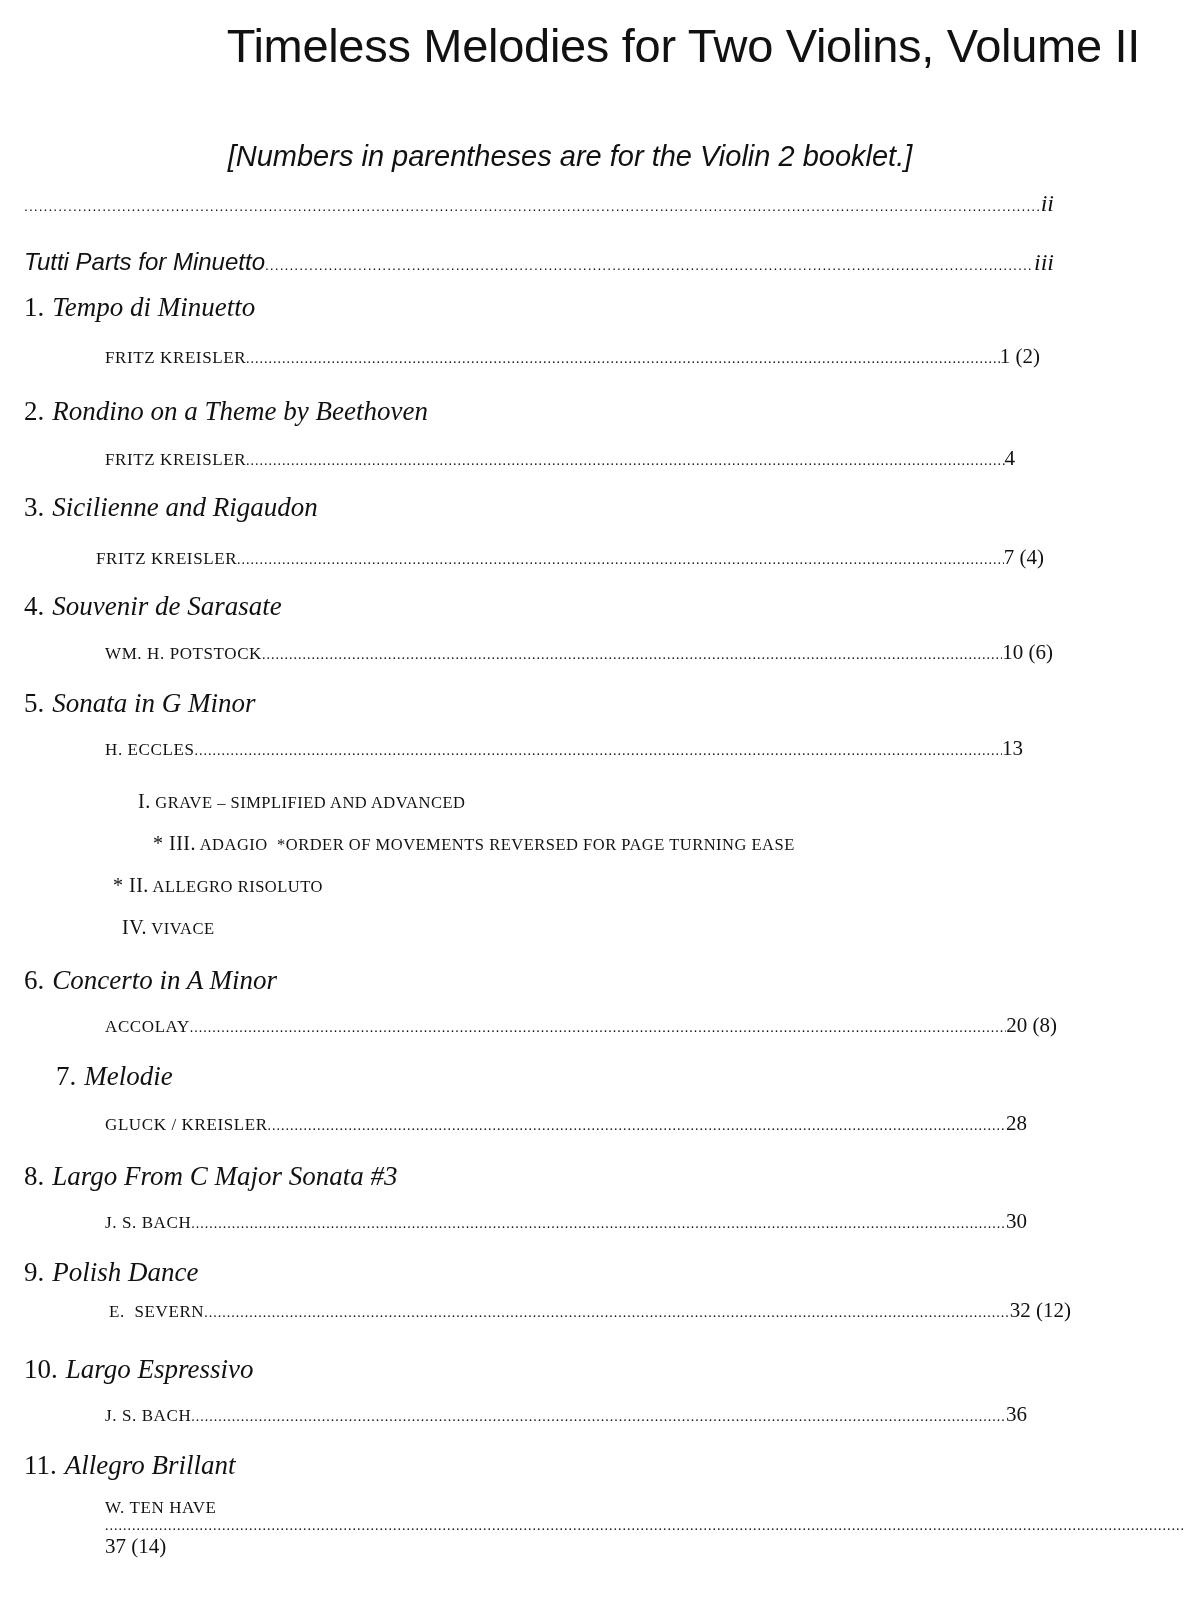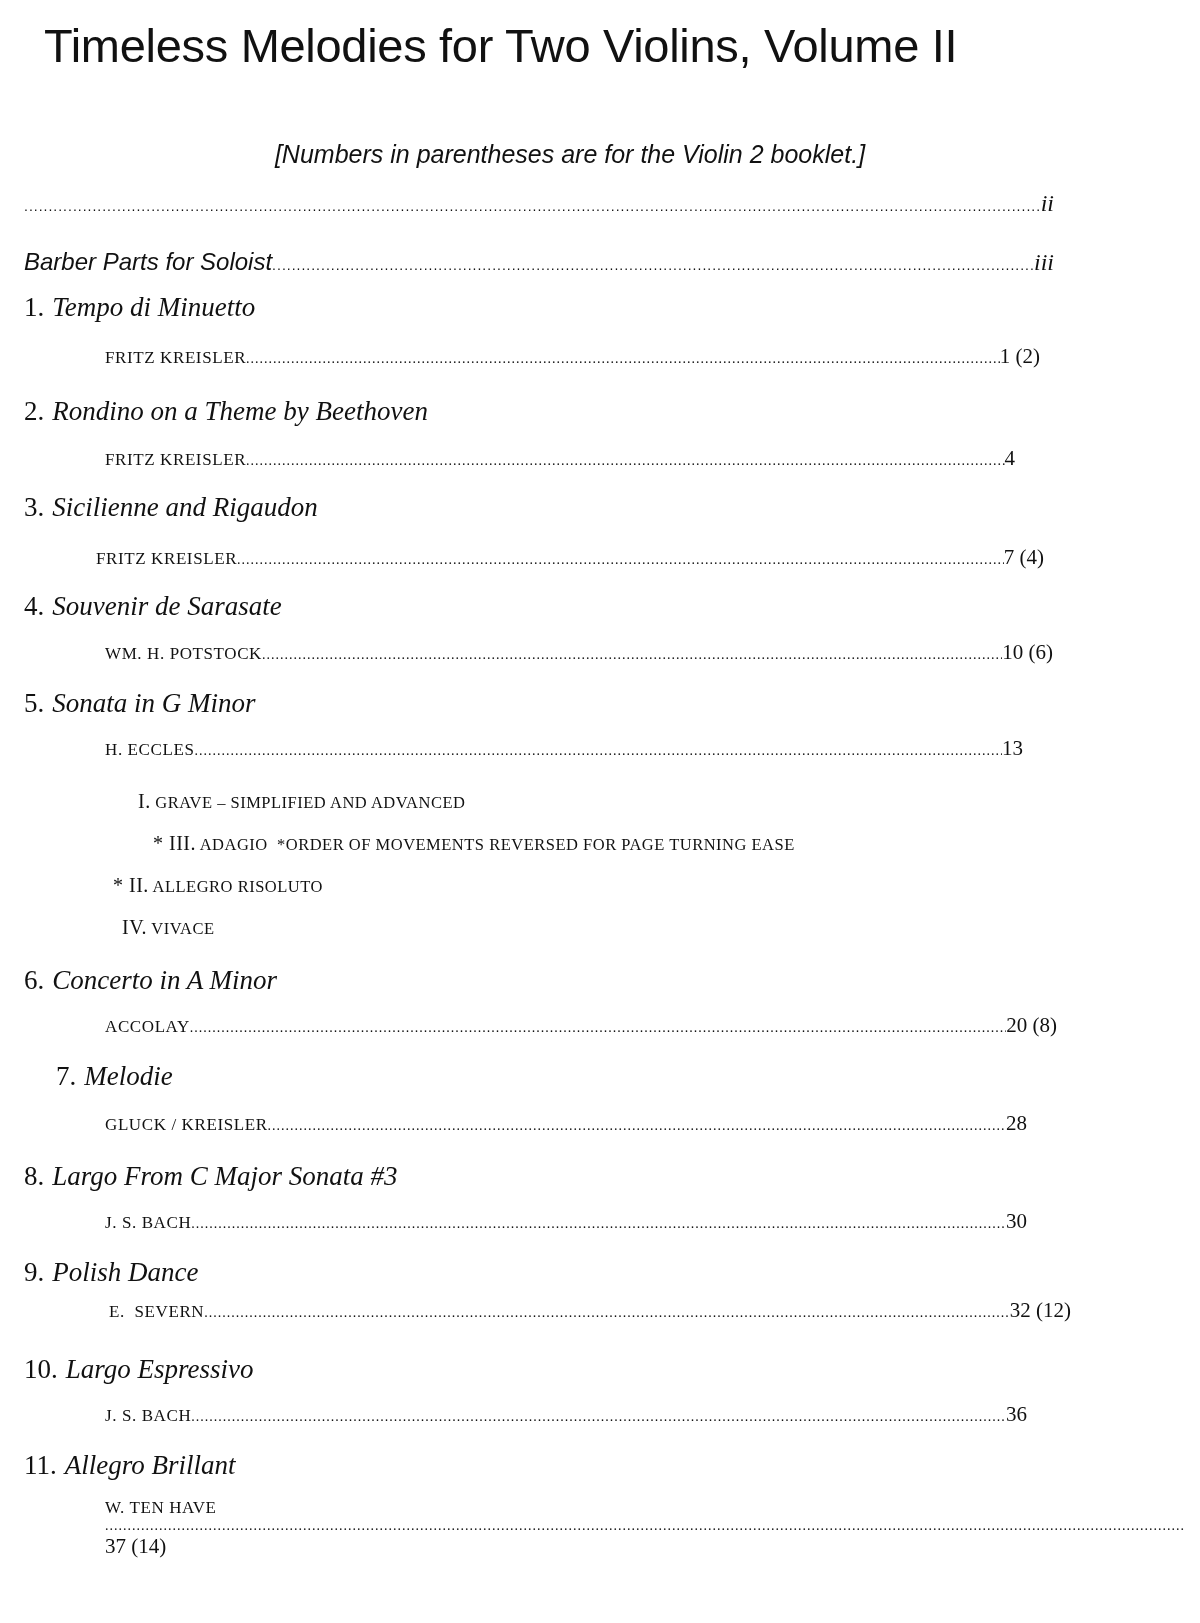--- a/index.html
+++ b/index.html
@@ -1,24 +1,24 @@
 <!DOCTYPE html>
 <html><head>
   <meta charset="utf-8">
   <style>
     html, body { margin: 0; padding: 0; background: #ffffff; }
     body { width: 1200px; height: 1623px; position: relative; overflow: hidden; color: #111; }
     .title {
-      position: absolute; left: 0; top: 18px; width: 1200px; text-align: left;
+      position: absolute; left: 0; top: 18px; width: 1200px; text-align: right;
       font-family: "Liberation Sans", sans-serif; font-size: 47px; letter-spacing: -0.3px;
       padding-right: 60px; box-sizing: border-box; padding-left: 44px;
     }
     .note {
       position: absolute; left: 0; top: 140px; width: 1140px; text-align: center;
-      font-family: "Liberation Sans", sans-serif; font-style: italic; font-size: 25px;
+      font-family: "Liberation Sans", sans-serif; font-style: italic; font-size: 29px;
     }
     .sans-line {
       position: absolute; left: 24px; width: 1030px; display: flex; align-items: baseline;
       font-family: "Liberation Sans", sans-serif; font-style: italic; font-size: 24px;
     }
     .dots { flex: 1; overflow: hidden; white-space: nowrap; font-style: normal; letter-spacing: 1px; font-size: 14px; }
     .dots::before { content: "................................................................................................................................................................................................................................................"; }
     .pg { font-family: "Liberation Serif", serif; font-style: italic; font-size: 24px; }
     .entry-title {
       position: absolute; left: 24px; font-family: "Liberation Serif", serif; font-style: italic; font-size: 27px;
@@ -39,21 +39,21 @@
 
 <div>
   <div class="title">Timeless Melodies for Two Violins, Volume II</div>
   <div class="note">[Numbers in parentheses are for the Violin 2 booklet.]</div>
 
   <div class="sans-line" style="top:190px;">
     <span class="dots"></span>
     <span class="pg">ii</span>
   </div>
   <div class="sans-line" style="top:248px;">
-    <span>Barber Parts for Soloist </span>
+    <span>Tutti Parts for Minuetto </span>
     <span class="dots"></span>
     <span class="pg">iii</span>
   </div>
 
   <div class="entry-title" style="top:292px;">
     <span class="num">1.</span><span>Tempo di Minuetto</span>
   </div>
   <div class="composer-line" style="top:344px; width:935px;">
     <span>FRITZ KREISLER </span>
     <span class="dots"></span>

